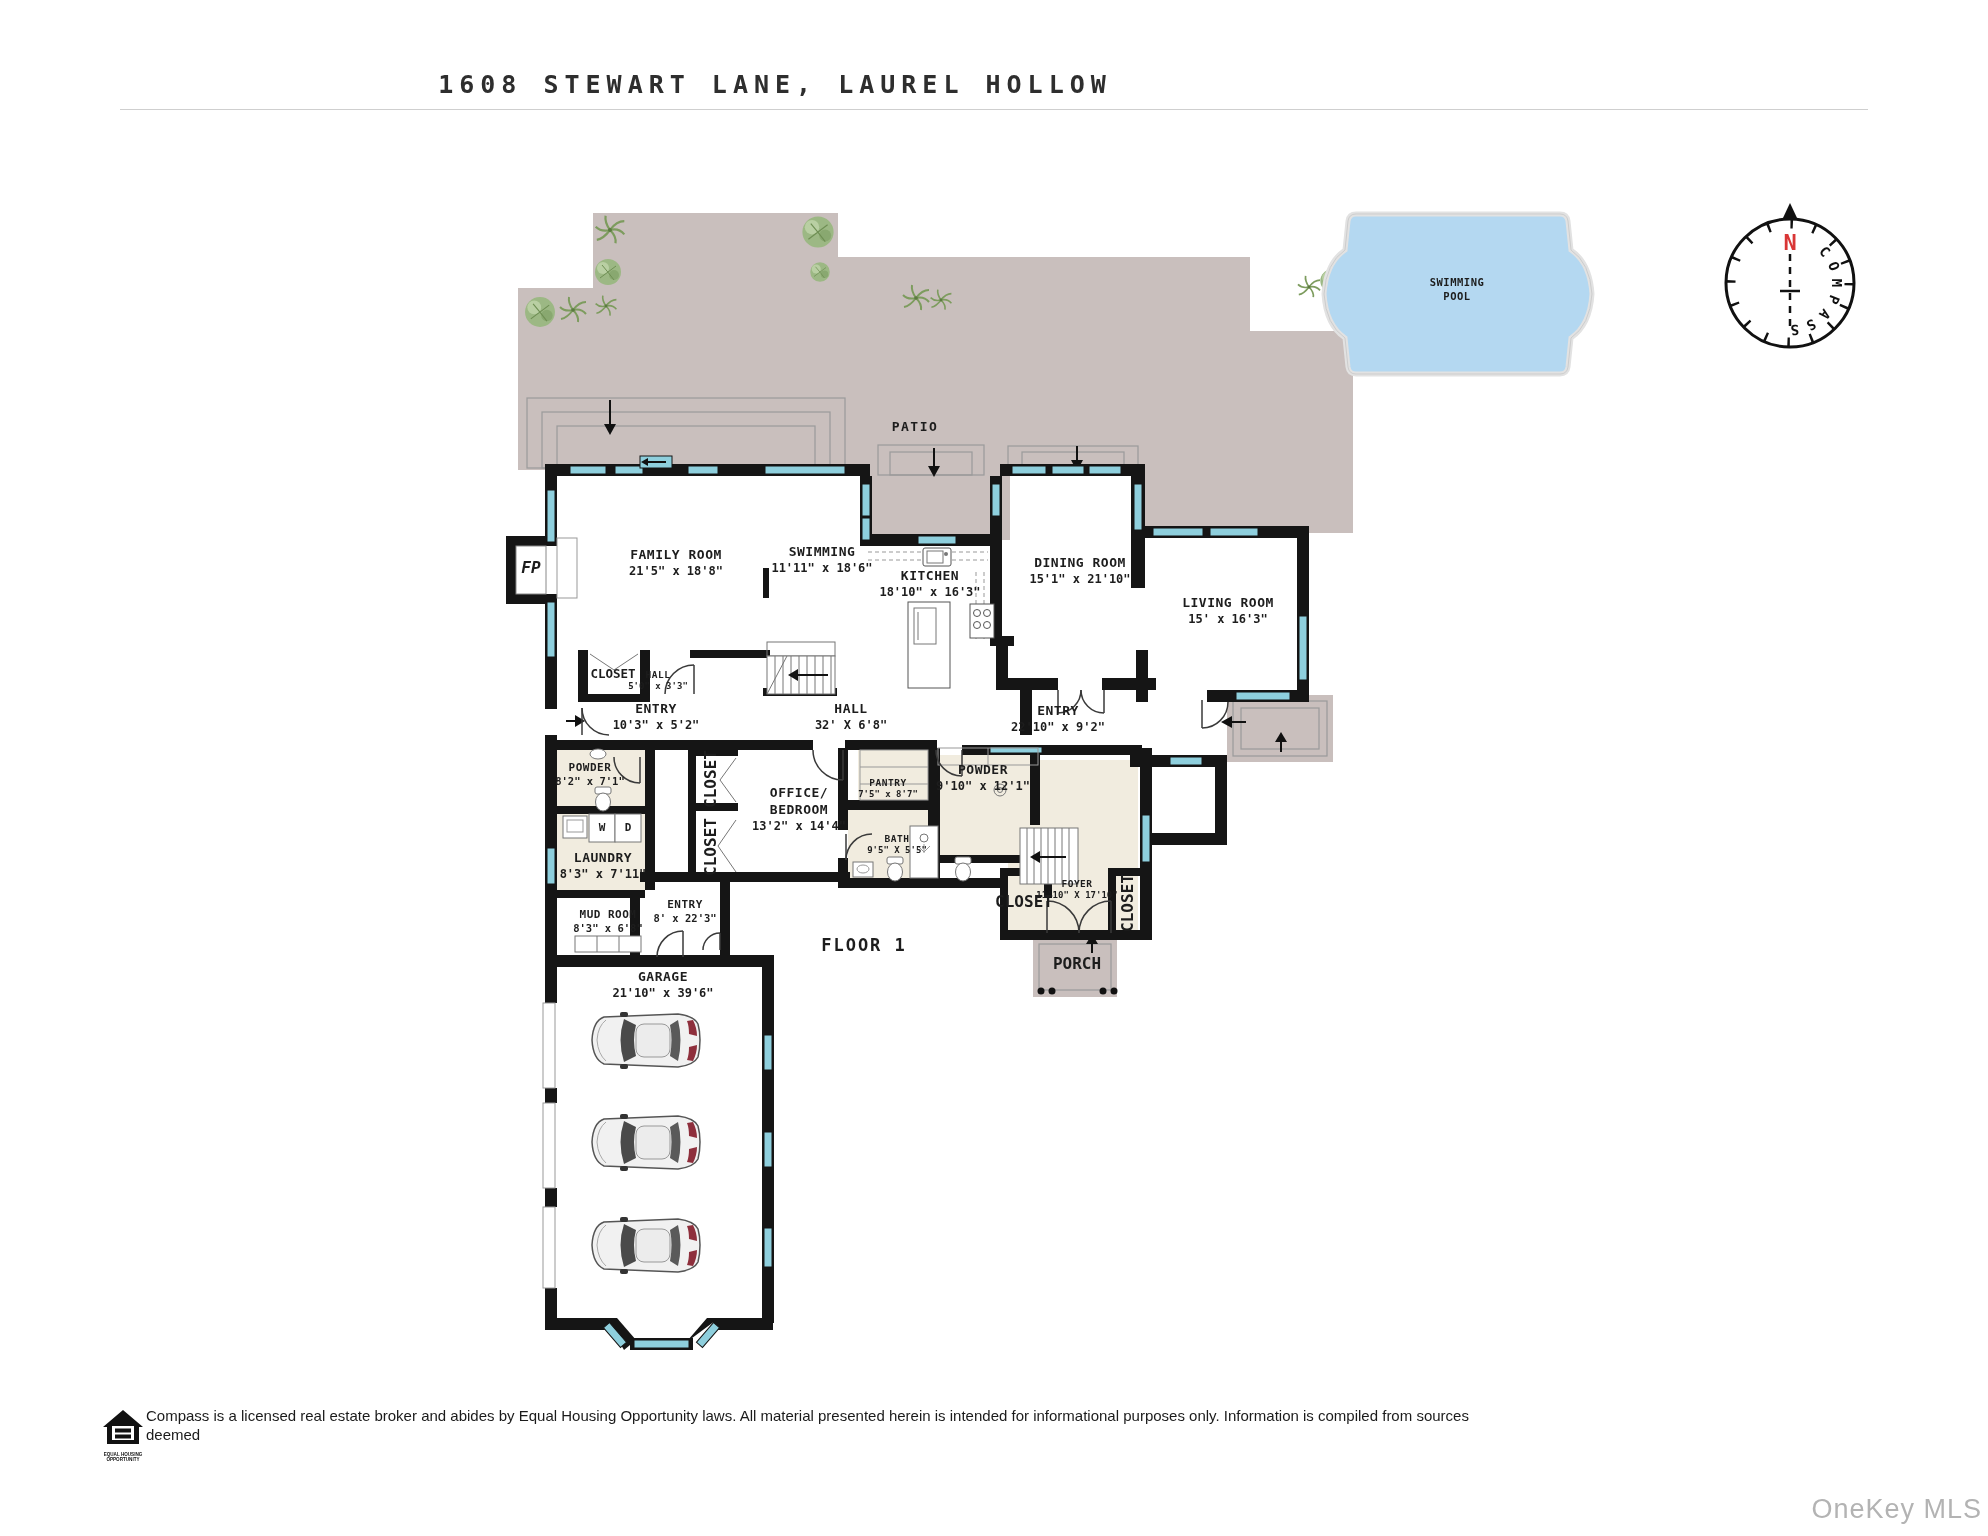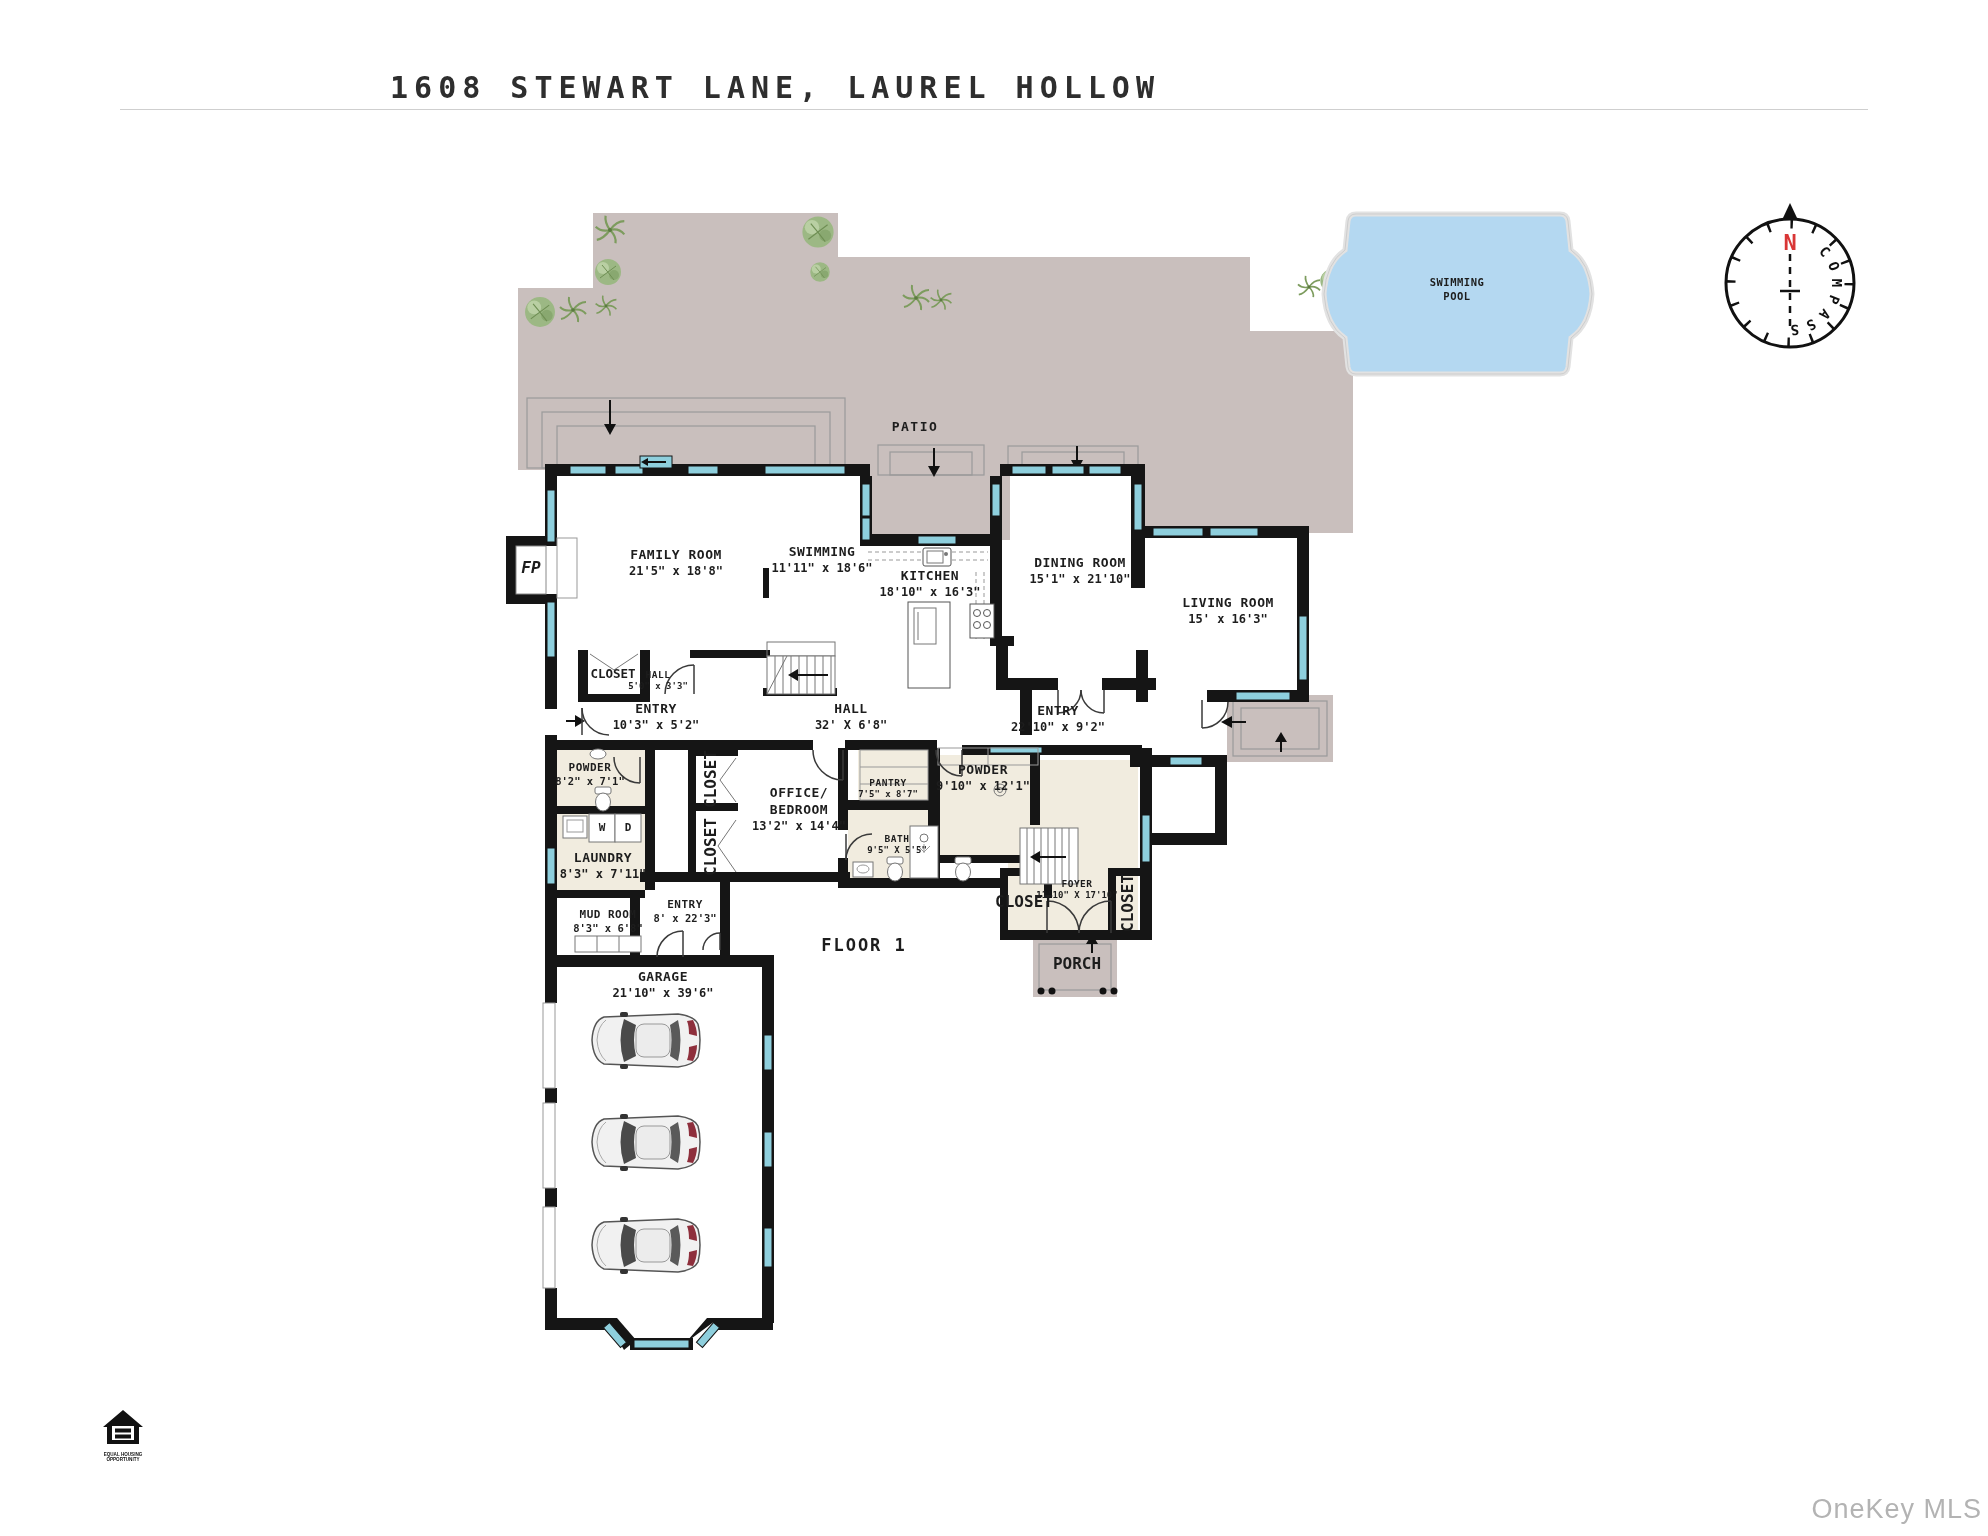--- a/index.html
+++ b/index.html
@@ -1,17 +1,17 @@
 <!DOCTYPE html>
 <html><head>
 <meta charset="utf-8">
 <style>
   html,body{margin:0;padding:0;background:#fff;}
   .page{position:relative;width:1988px;height:1536px;background:#ffffff;overflow:hidden;font-family:"DejaVu Sans Mono",monospace;}
-  .title{position:absolute;left:775px;top:70px;transform:translateX(-50%);font-size:30px;font-weight:600;letter-spacing:6px;color:#2e2e2e;white-space:nowrap;}
+  .title{position:absolute;left:775px;top:70px;transform:translateX(-50%);font-size:25px;font-weight:600;letter-spacing:6px;color:#2e2e2e;white-space:nowrap;}
   .rule{position:absolute;left:120px;top:109px;width:1748px;height:1px;background:#cfcfcf;}
   svg.plan{position:absolute;left:0;top:0;}
   .lbl{position:absolute;transform:translate(-50%,-50%);text-align:center;font-weight:bold;color:#1d1d1d;white-space:nowrap;line-height:1.3;}
   .lbl .nm{font-size:13px;letter-spacing:.5px;}
   .lbl .dm{font-size:12px;}
   .s11 .nm{font-size:11px;} .s11 .dm{font-size:10.5px;}
   .s9 .nm{font-size:9.5px;} .s9 .dm{font-size:9px;}
   .rot{transform:translate(-50%,-50%) rotate(-90deg);}
   .patio-lbl{font-size:13px;letter-spacing:1.5px;}
   .floor1{font-size:17px;letter-spacing:2px;}
@@ -482,15 +482,16 @@
     <svg width="40" height="38" viewBox="0 0 40 38">
       <polygon points="20,0 40,17 36,17 36,34 4,34 4,17 0,17" fill="#111"></polygon>
       <rect x="9" y="16" width="22" height="14" fill="#fff"></rect>
       <rect x="12" y="18.5" width="16" height="4" fill="#111"></rect>
       <rect x="12" y="24.5" width="16" height="4" fill="#111"></rect>
     </svg>
     <div class="t">EQUAL HOUSING</div>
     <div class="t">OPPORTUNITY</div>
   </div>
   <div class="footer">
+    <div>Compass is a licensed real estate broker and abides by Equal Housing Opportunity laws. All material presented herein is intended for informational purposes only. Information is compiled from sources deemed</div>
   </div>
   <div class="watermark">OneKey MLS</div>
 </div>
 
 </body></html>

